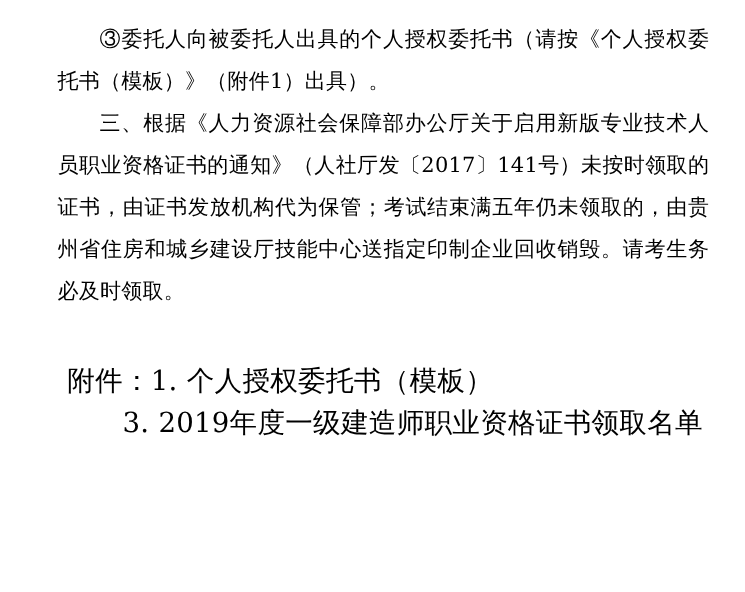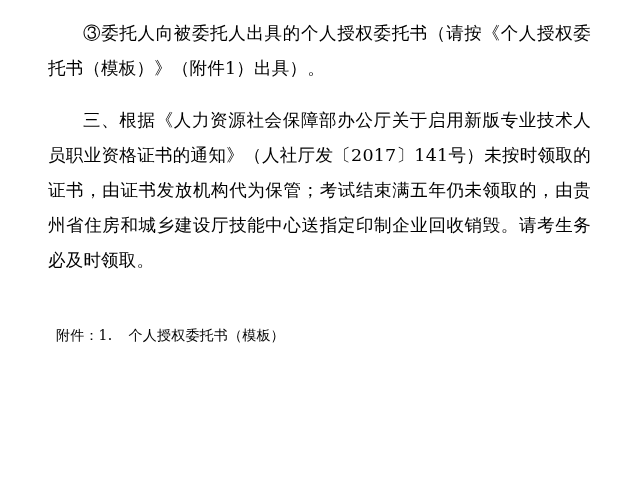--- a/index.html
+++ b/index.html
@@ -29,28 +29,27 @@
     letter-spacing: 0.2px;
     margin: 0;
   }
   .para.indent {
     text-indent: 35px;
   }
   .para-1 {
     margin-top: 6px;
   }
   .para-2 {
-    margin-top: 17px;
   }
   .attach-block {
     margin-top: 40px;
     padding-left: 8px;
   }
   .attach-line {
-    font-size: 14px;
+    font-size: 23px;
     line-height: 35px;
     white-space: nowrap;
     letter-spacing: 0.2px;
   }
   .attach-line .lbl {
     display: inline-block;
   }
   .attach-line .num {
     display: inline-block;
     width: 30px;
@@ -71,17 +70,20 @@
 
   <p class="para indent para-2">三、根据《人力资源社会保障部办公厅关于启用新版专业技术人员职业资格证书的通知》（人社厅发〔2017〕141号）未按时领取的证书，由证书发放机构代为保管；考试结束满五年仍未领取的，由贵州省住房和城乡建设厅技能中心送指定印制企业回收销毁。请考生务必及时领取。</p>
 
   <div class="attach-block">
 
     <div class="attach-line">
       <span class="lbl">附件：</span><span class="num">1.</span><span class="txt">个人授权委托书（模板）</span>
     </div>
 
 
+    <div class="attach-line sub">
+      <span class="num">3.</span><span class="txt">2019年度一级建造师职业资格证书领取名单</span>
+    </div>
 
 
   </div>
 
 </div>
 
 </body></html>

